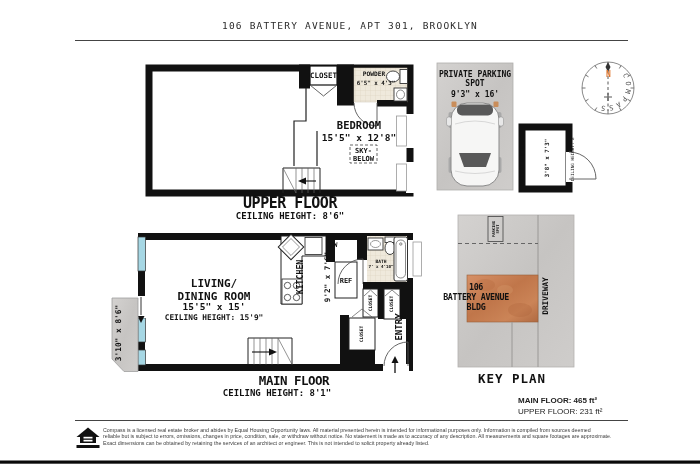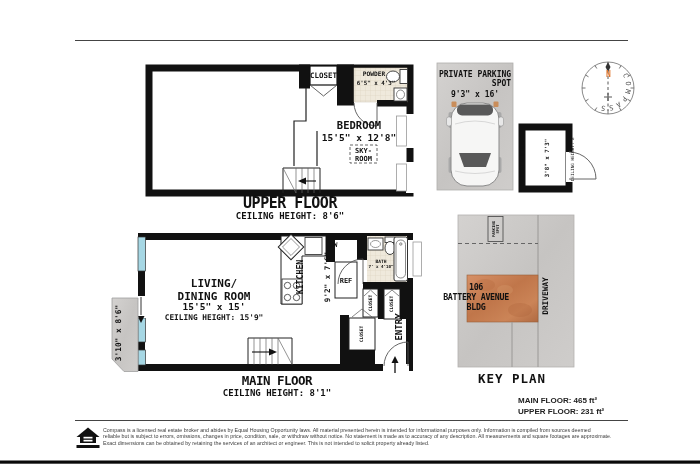--- a/index.html
+++ b/index.html
@@ -206,32 +206,33 @@
 
   <g>
     <polygon points="76.5,437 88,427.5 99.5,437" fill="#111"></polygon>
     <rect x="80" y="435" width="16" height="8" fill="#111"></rect>
     <rect x="83.5" y="436.8" width="9" height="1.7" fill="#fff"></rect>
     <rect x="83.5" y="439.8" width="9" height="1.7" fill="#fff"></rect>
     <rect x="76.5" y="445" width="23" height="3" fill="#111"></rect>
   </g>
 </svg>
 
+<div class="lbl" style="left:350px;top:26px;font-size:9.5px;letter-spacing:1.2px;color:#2a2a2a;">106 BATTERY AVENUE, APT 301, BROOKLYN</div>
 
 <div class="lbl b" style="left:323.5px;top:75.5px;font-size:7.5px;">CLOSET</div>
 <div class="lbl b" style="left:374px;top:74px;font-size:6.2px;">POWDER</div>
 <div class="lbl b" style="left:376px;top:82.5px;font-size:5.8px;">6'5" x 4'3"</div>
 <div class="lbl b" style="left:359px;top:125px;font-size:10.5px;">BEDROOM</div>
 <div class="lbl b" style="left:359px;top:137.5px;font-size:9.5px;">15'5" x 12'8"</div>
 <div class="lbl b" style="left:363.5px;top:154.5px;font-size:7px;">SKY-
-ROOM</div>
+BELOW</div>
 <div class="lbl b" style="left:290px;top:203.5px;font-size:15px;letter-spacing:-0.5px;">UPPER FLOOR</div>
 <div class="lbl b" style="left:290px;top:215.5px;font-size:9px;">CEILING HEIGHT: 8'6"</div>
 
-<div class="lbl b" style="left:475px;top:79px;font-size:8px;text-align:right;">PRIVATE PARKING
+<div class="lbl b" style="left:475px;top:79px;font-size:8px;">PRIVATE PARKING
 SPOT</div>
 <div class="lbl b" style="left:475px;top:95px;font-size:8px;">9'3" x 16'</div>
 <div class="lbl rot" style="left:545.5px;top:157.5px;">
   <div class="b" style="font-size:6.2px;">PRIVATE STORAGE</div>
   <div class="b" style="font-size:5.8px;">3'8" x 7'3"</div>
   <div style="font-size:4.3px;">CEILING HEIGHT: 8'</div>
 </div>
 <div class="lbl b" style="left:608.5px;top:75px;font-size:8px;color:#e0772f;">N</div>
 
 <div class="lbl b" style="left:214px;top:291px;font-size:11px;text-align:center;">LIVING/
@@ -244,33 +245,33 @@
 </div>
 <div class="lbl b" style="left:313.5px;top:246px;font-size:6.5px;margin-left:20px;">DW</div>
 <div class="lbl b" style="left:346px;top:281px;font-size:7px;text-align:center;">REF</div>
 <div class="lbl b" style="left:381px;top:261.5px;font-size:4.6px;">BATH</div>
 <div class="lbl b" style="left:381px;top:267px;font-size:4.2px;">7' x 4'10"</div>
 <div class="lbl rot b" style="left:370.5px;top:303px;font-size:4.6px;">CLOSET</div>
 <div class="lbl rot b" style="left:392px;top:304px;font-size:4.6px;">CLOSET</div>
 <div class="lbl rot b" style="left:362px;top:334px;font-size:4.6px;">CLOSET</div>
 <div class="lbl rot b" style="left:398.5px;top:327px;font-size:9px;">ENTRY</div>
 <div class="lbl rot b" style="left:118.5px;top:333px;font-size:7.8px;">3'10" x 8'6"</div>
-<div class="lbl b" style="left:277px;top:380.5px;font-size:12.5px;letter-spacing:-0.5px;">MAIN FLOOR</div>
+<div class="lbl b" style="left:294px;top:380.5px;font-size:12.5px;letter-spacing:-0.5px;">MAIN FLOOR</div>
 <div class="lbl b" style="left:277px;top:392.5px;font-size:9px;">CEILING HEIGHT: 8'1"</div>
 
 <div class="lbl b" style="left:476px;top:297px;font-size:8.3px;letter-spacing:-0.3px;line-height:1.22;">106
 BATTERY AVENUE
 BLDG</div>
 <div class="lbl rot b" style="left:545.5px;top:296px;font-size:7.8px;">DRIVEWAY</div>
 <div class="lbl rot b" style="left:495.5px;top:229px;font-size:3.8px;line-height:1.15;">PARKING
 SPOT</div>
 <div class="lbl b" style="left:512px;top:379px;font-size:12.5px;letter-spacing:1px;">KEY PLAN</div>
 
 <div class="tl" style="left:518px;top:396px;font-size:8px;font-weight:bold;color:#222;">MAIN FLOOR: 465 ft²</div>
-<div class="tl" style="left:518px;top:406.5px;font-size:8px;font-weight:bold;color:#222;">UPPER FLOOR: 231 ft²</div>
+<div class="tl" style="left:518px;top:406.5px;font-size:8px;font-weight:normal;color:#222;">UPPER FLOOR: 231 ft²</div>
 
 <div class="tl" style="left:103px;top:426.5px;font-size:5.3px;line-height:1.25;color:#3c3c3c;">
   <div>Compass is a licensed real estate broker and abides by Equal Housing Opportunity laws. All material presented herein is intended for informational purposes only. Information is compiled from sources deemed</div>
   <div>reliable but is subject to errors, omissions, changes in price, condition, sale, or withdraw without notice. No statement is made as to accuracy of any description. All measurements and square footages are approximate.</div>
   <div>Exact dimensions can be obtained by retaining the services of an architect or engineer. This is not intended to solicit property already listed.</div>
 </div>
 
 </div>
 
 </body></html>

